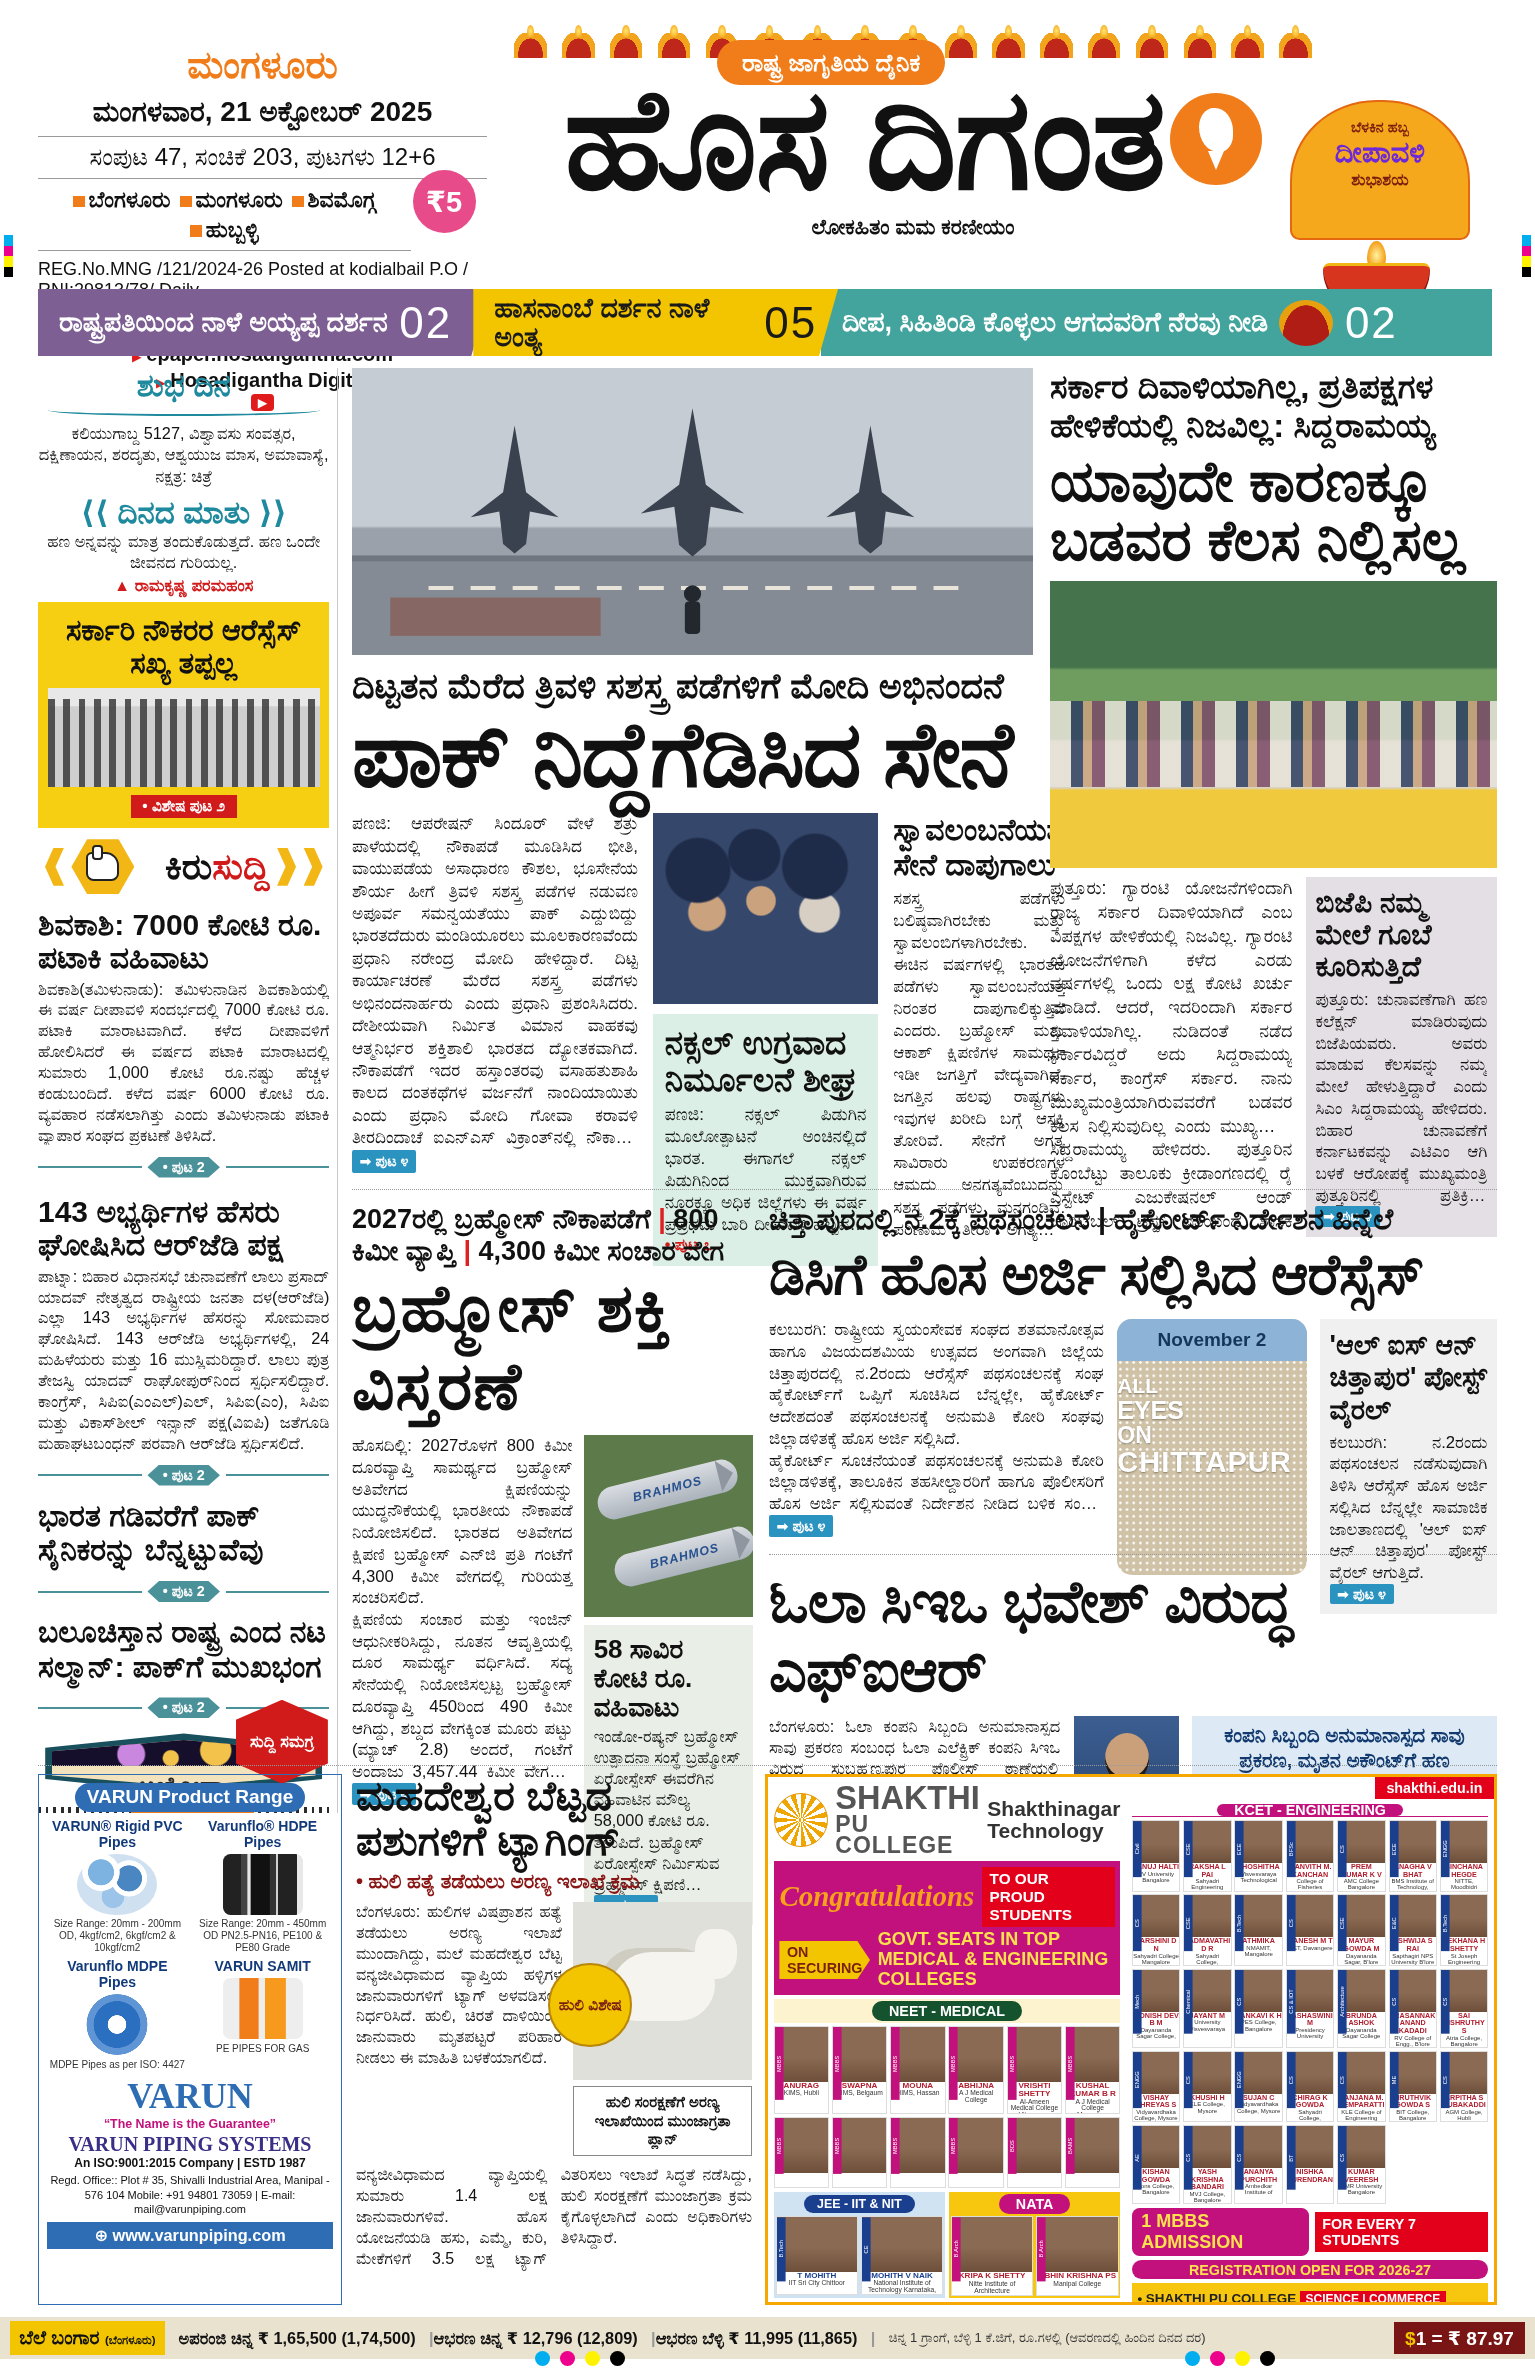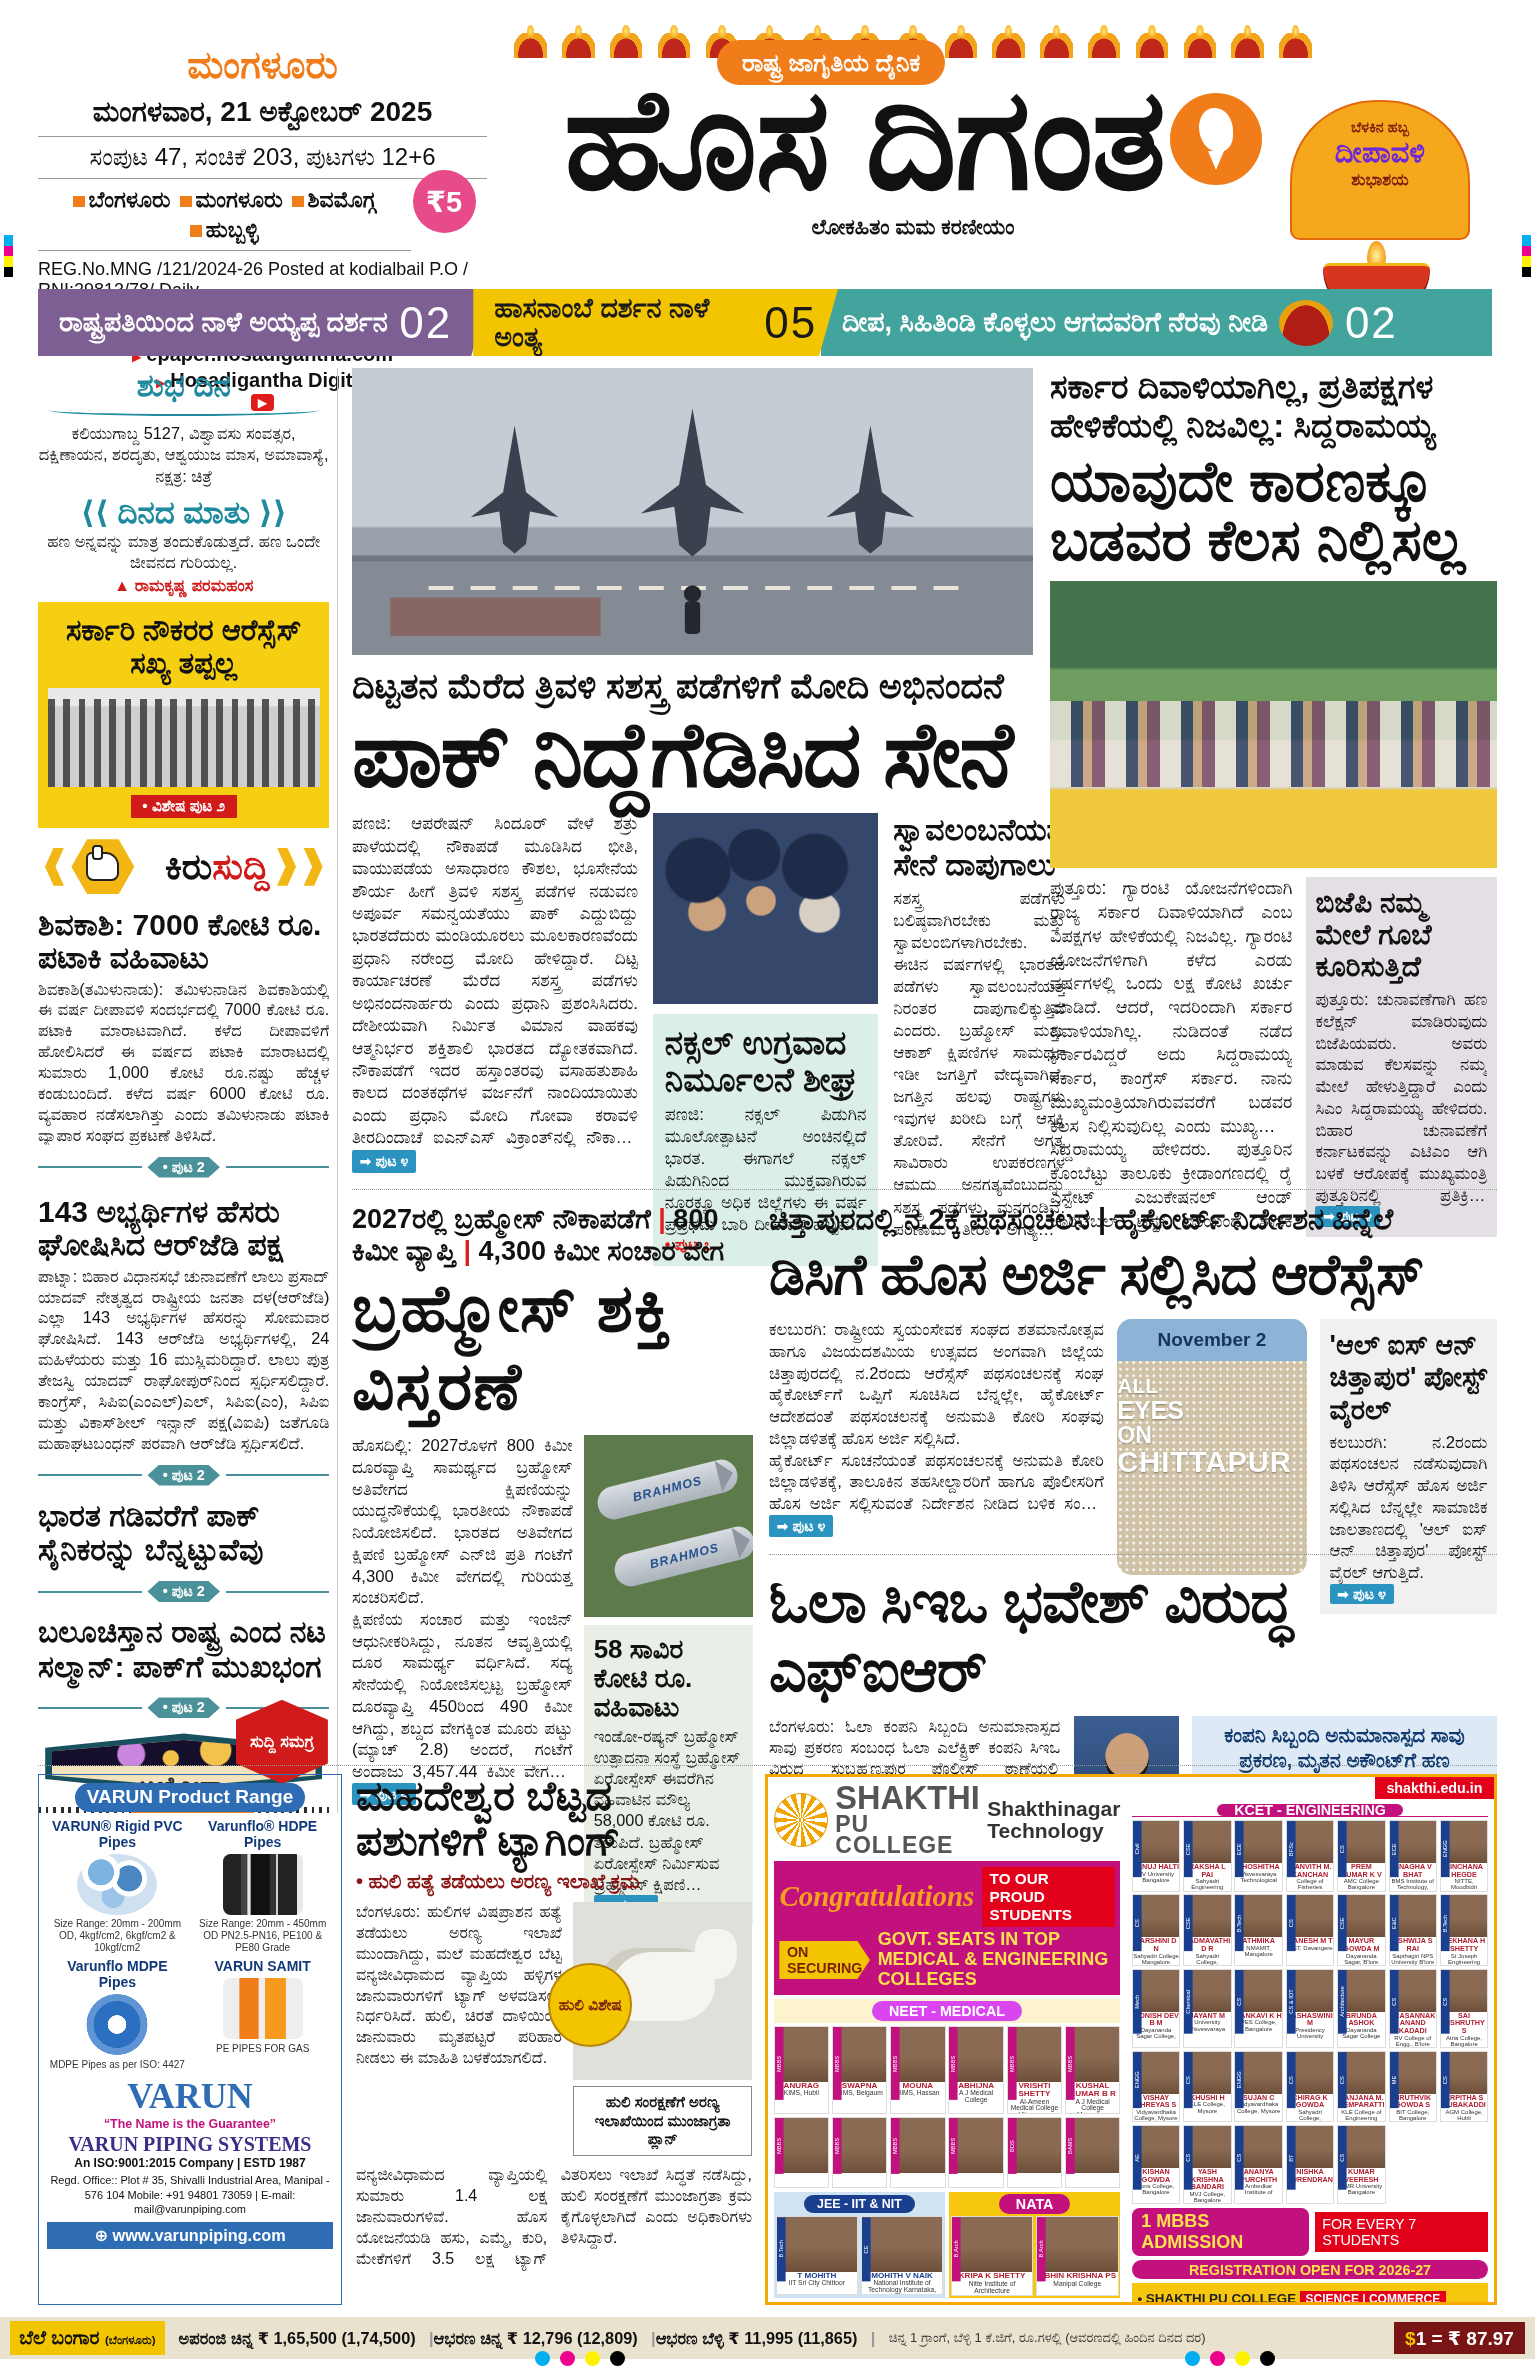--- a/index.html
+++ b/index.html
@@ -196,21 +196,21 @@
   .sh-name small{display:block;font-size:23px;letter-spacing:1px;}
   .sh-city{font-size:21px;font-weight:bold;color:#333;line-height:1.05;}
   .congrats{background:#c2117c;margin-top:3.8px;padding:5.7px;color:#fff;}
   .cg1{display:flex;align-items:center;gap:7.6px;}
   .cg-script{color:#f6a21c;font-size:29px;font-weight:900;font-style:italic;font-family:"Liberation Serif","DejaVu Serif",serif;}
   .cg-chip{background:#e3001b;font-size:15.3px;font-weight:900;padding:2.9px 7.6px;}
   .cg2{display:flex;align-items:center;gap:7.6px;margin-top:3.8px;}
   .cg-on{background:#f2c500;color:#7a1f0f;font-size:14.3px;font-weight:900;padding:2.9px 7.6px;clip-path:polygon(0 0,86% 0,100% 50%,86% 100%,0 100%);}
   .cg-gov{color:#ffe14d;font-size:18px;font-weight:900;line-height:1.1;}
   .band{background:#fdf3cf;margin-top:3.8px;padding:1.9px;text-align:center;}
-  .pill-red{display:inline-block;background:#d946ef;color:#fff;font-size:14.3px;font-weight:900;padding:1.9px 17px;border-radius:11.5px;}
+  .pill-red{display:inline-block;background:#14532d;color:#fff;font-size:14.3px;font-weight:900;padding:1.9px 17px;border-radius:11.5px;}
   .pill-mag{display:inline-block;background:#c2117c;color:#fff;font-size:14.3px;font-weight:900;padding:1.9px 17px;border-radius:11.5px;}
   .stu-grid{display:grid;gap:2.9px;margin-top:2.9px;}
   .g6{grid-template-columns:repeat(6,1fr);}
   .g7{grid-template-columns:repeat(7,1fr);}
   .g2{grid-template-columns:repeat(2,1fr);}
   .stu{background:#fff;border:1px solid #ddd;position:relative;text-align:center;overflow:hidden;}
   .stu .bdg{position:absolute;left:0;top:0;bottom:13.4px;width:8.6px;background:#1b3f8f;color:#fff;font-size:5.7px;writing-mode:vertical-rl;transform:rotate(180deg);display:flex;align-items:center;justify-content:center;}
   .stu .ph{height:42px;background:linear-gradient(180deg,#8a6a52 0 55%,#6e4f3a 100%);}
   .stu .nm{font-size:7.2px;font-weight:bold;color:#b02030;line-height:1.05;}
   .stu .cl{font-size:6px;color:#333;line-height:1.02;height:12.4px;overflow:hidden;}
@@ -221,21 +221,21 @@
   .jee{flex:1;background:#cfe3f3;text-align:center;padding:1.9px;}
   .nata{flex:1;background:#f7c60f;text-align:center;padding:1.9px;}
   .pill-blue{display:inline-block;background:#1b3f8f;color:#fff;font-size:12.4px;font-weight:900;padding:1.9px 13.4px;border-radius:9.6px;}
   .stats{margin-top:3.8px;}
   .stat{font-size:12px;font-weight:900;text-align:center;padding:2.9px 1.9px;margin-top:2.9px;}
   .s1{background:#cfe4f6;color:#1b3f8f;}
   .edu-tab{position:absolute;right:0;top:0;background:#e3001b;color:#fff;font-size:14.3px;font-weight:900;padding:2.9px 11.5px;}
   .kcet-head{text-align:center;margin-top:23px;border-bottom:1.9px solid #c2117c;line-height:.6;}
   .mbbs-row{display:flex;align-items:center;gap:5.7px;margin-top:3.8px;}
   .mbbs1{background:#c2117c;color:#ffe14d;font-size:18px;font-weight:900;padding:2.9px 9.6px;border-radius:7.6px;}
-  .mbbs2{background:#e3001b;color:#fff;font-size:14.3px;font-weight:400;padding:3.8px 7.6px;}
+  .mbbs2{background:#e3001b;color:#fff;font-size:14.3px;font-weight:700;padding:3.8px 7.6px;}
   .reg-pill{background:#c2117c;color:#ffe14d;font-size:14.3px;font-weight:900;text-align:center;border-radius:11.5px;padding:1.9px;margin-top:3.8px;}
   .offers{background:#f7c60f;margin-top:3.8px;padding:5.7px;font-size:13.4px;font-weight:900;color:#222;line-height:1.5;position:relative;}
   .chip{background:#e3001b;color:#fff;padding:1px 5.7px;font-size:12px;}
   
   .ticker{left:0;top:2317px;width:1535px;height:42px;background:#e9e2cf;display:flex;align-items:center;gap:13.4px;padding:0 9.6px;box-sizing:border-box;}
   .tick-label{background:#f2c500;font-weight:900;font-size:19px;padding:5.7px 9.6px;}
   .tick-label small{font-size:11.5px;font-weight:bold;}
   .tick-item{font-size:16.3px;font-weight:bold;}
   .tick-item::after{content:"|";color:#999;margin-left:13.4px;}
   .tick-note{font-size:13px;color:#333;}

